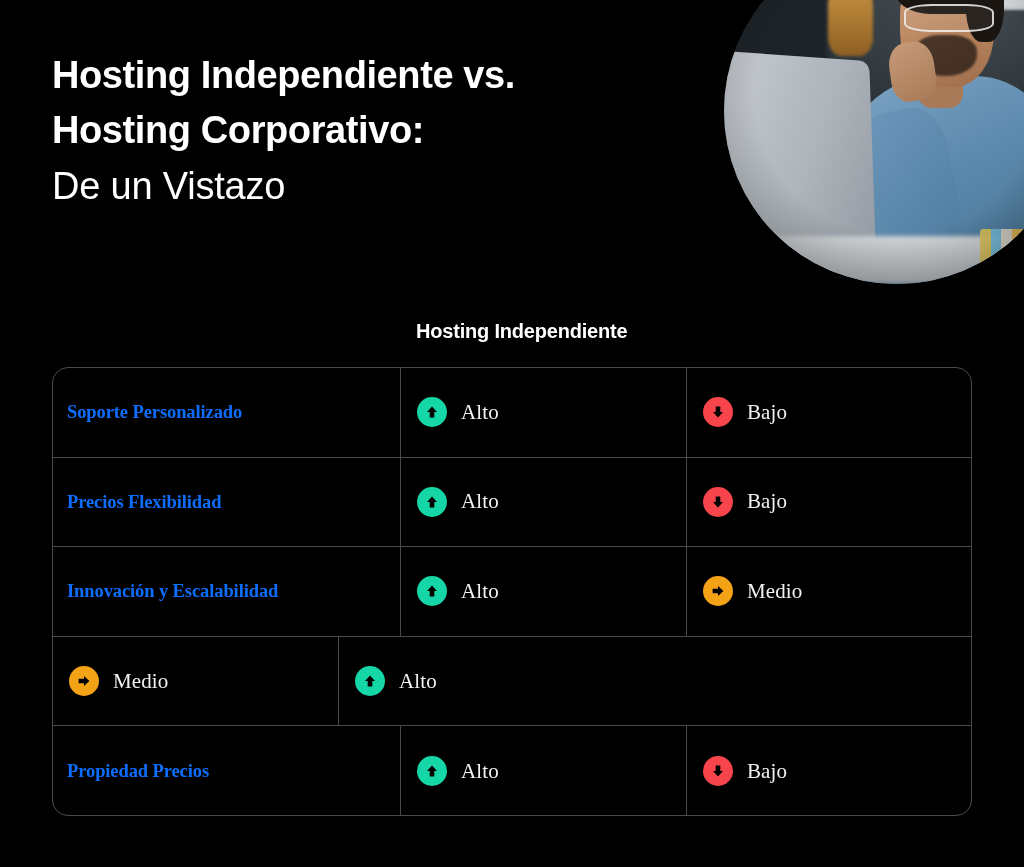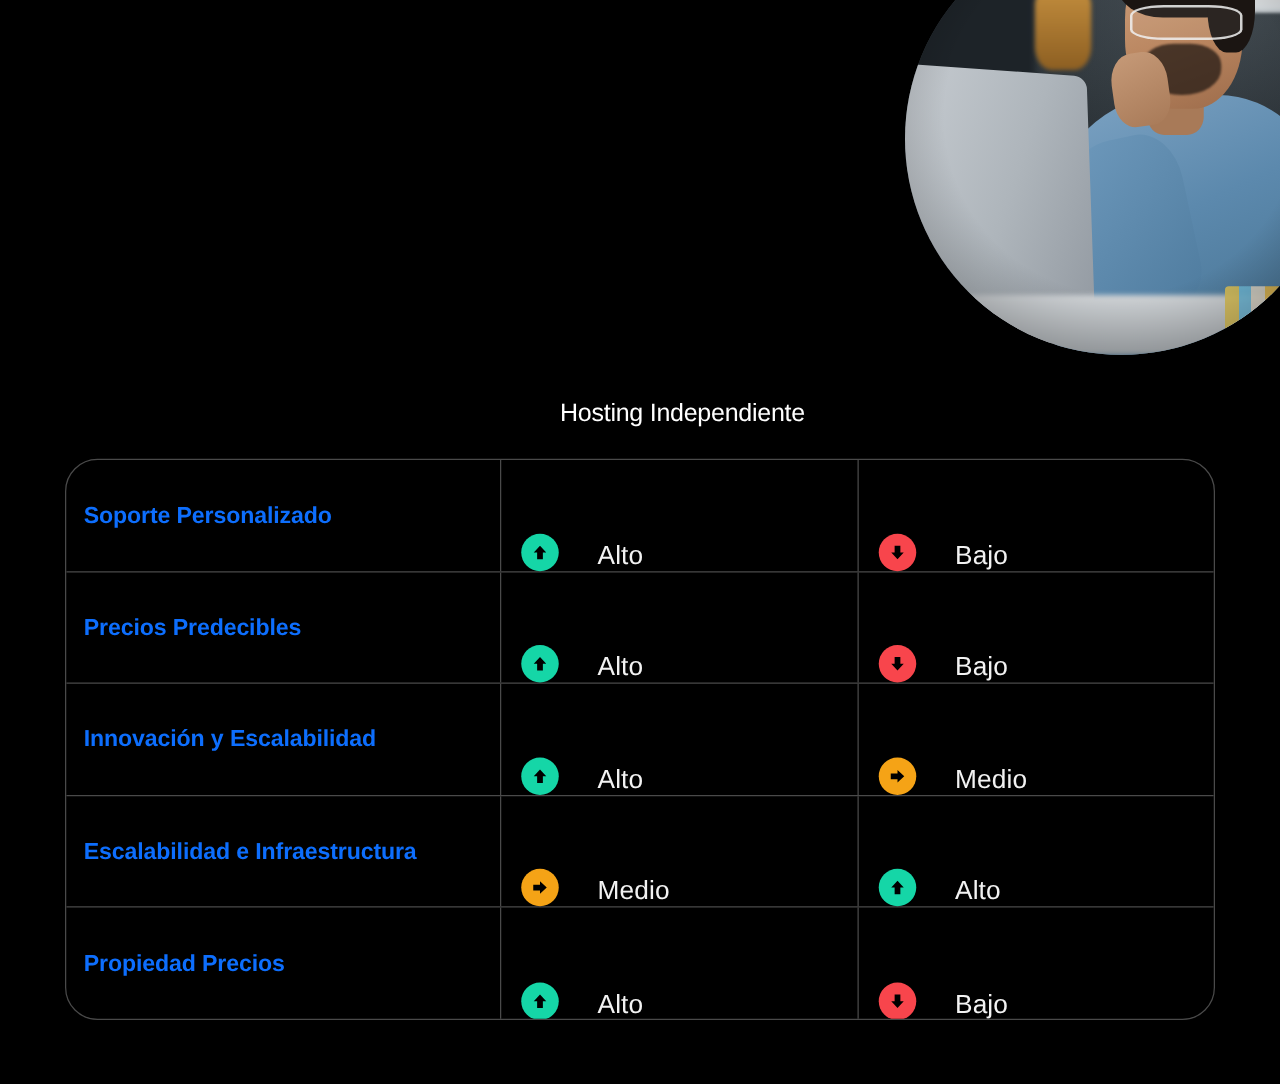--- a/index.html
+++ b/index.html
@@ -224,39 +224,39 @@
     left: 52px;
     top: 320px;
     width: 920px;
     height: 36px;
   }
   .col-header {
     position: absolute;
     top: 0;
     color: #ffffff;
     font-size: 20px;
-    font-weight: 400;
+    font-weight: 700;
     letter-spacing: -0.2px;
     white-space: nowrap;
-    margin-left: 32px;
   }
   .col-header.c1 { left: 364px; }
   .col-header.c2 { left: 652px; }
 
   
   .table {
     position: absolute;
     left: 52px;
     top: 367px;
     width: 920px;
     height: 449px;
     border: 1px solid #4a4a4a;
-    border-radius: 26px;
+    border-radius: 16px;
     box-sizing: border-box;
     overflow: hidden;
+    font-family: Liberation Serif, serif;
   }
   .trow {
     display: flex;
     height: 89.6px;
     border-bottom: 1px solid #4a4a4a;
     box-sizing: border-box;
   }
   .trow:last-child { border-bottom: none; }
 
   .cell-feature {
@@ -274,22 +274,22 @@
     font-weight: 700;
     line-height: 26px;
     letter-spacing: -0.1px;
   }
 
   .cell-value {
     flex: 0 0 286px;
     width: 286px;
     box-sizing: border-box;
     display: flex;
-    align-items: flex-end;
-    gap: 31px;
+    align-items: center;
+    gap: 14px;
     padding-left: 16px;
   }
   .cell-value.mid { border-right: 1px solid #4a4a4a; }
 
   .badge {
     width: 30px;
     height: 30px;
     border-radius: 50%;
     flex: 0 0 30px;
     display: flex;
@@ -330,20 +330,25 @@
     <div class="hair2"></div>
     <div class="glasses"></div>
     <div class="beard"></div>
     <div class="hand"></div>
     <div class="laptop"></div>
     <div class="desk"></div>
     <div class="pencils"></div>
     <div class="vignette"></div>
   </div>
 
+  <div class="title-block">
+    <div class="title-line">Hosting Independiente vs.</div>
+    <div class="title-line">Hosting Corporativo:</div>
+    <div class="title-sub">De un Vistazo</div>
+  </div>
 
   <div class="col-headers">
     <div class="col-header c1">Hosting Independiente</div>
   </div>
 
   <div class="table">
 
     <div class="trow">
       <div class="cell-feature">
         <span class="feature-text">Soporte Personalizado</span>
@@ -361,21 +366,21 @@
           <svg width="16" height="16" viewBox="0 0 16 16" aria-hidden="true">
               <path d="M8 13.4 L3 8 H5.7 V2.6 H10.3 V8 H13 Z" fill="#000"></path>
             </svg>
         </span>
         <span class="value-text">Bajo</span>
       </div>
     </div>
 
     <div class="trow">
       <div class="cell-feature">
-        <span class="feature-text">Precios Predecibles</span>
+        <span class="feature-text">Precios Flexibilidad</span>
       </div>
       <div class="cell-value mid">
         <span class="badge up">
           <svg width="16" height="16" viewBox="0 0 16 16" aria-hidden="true">
               <path d="M8 2.6 L13 8 H10.3 V13.4 H5.7 V8 H3 Z" fill="#000"></path>
             </svg>
         </span>
         <span class="value-text">Alto</span>
       </div>
       <div class="cell-value">
@@ -404,23 +409,20 @@
         <span class="badge right">
           <svg width="16" height="16" viewBox="0 0 16 16" aria-hidden="true">
               <path d="M13.4 8 L8 13 V10.3 H2.6 V5.7 H8 V3 Z" fill="#000"></path>
             </svg>
         </span>
         <span class="value-text">Medio</span>
       </div>
     </div>
 
     <div class="trow">
-      <div class="cell-feature">
-        <span class="feature-text">Escalabilidad e Infraestructura</span>
-      </div>
       <div class="cell-value mid">
         <span class="badge right">
           <svg width="16" height="16" viewBox="0 0 16 16" aria-hidden="true">
               <path d="M13.4 8 L8 13 V10.3 H2.6 V5.7 H8 V3 Z" fill="#000"></path>
             </svg>
         </span>
         <span class="value-text">Medio</span>
       </div>
       <div class="cell-value">
         <span class="badge up">

